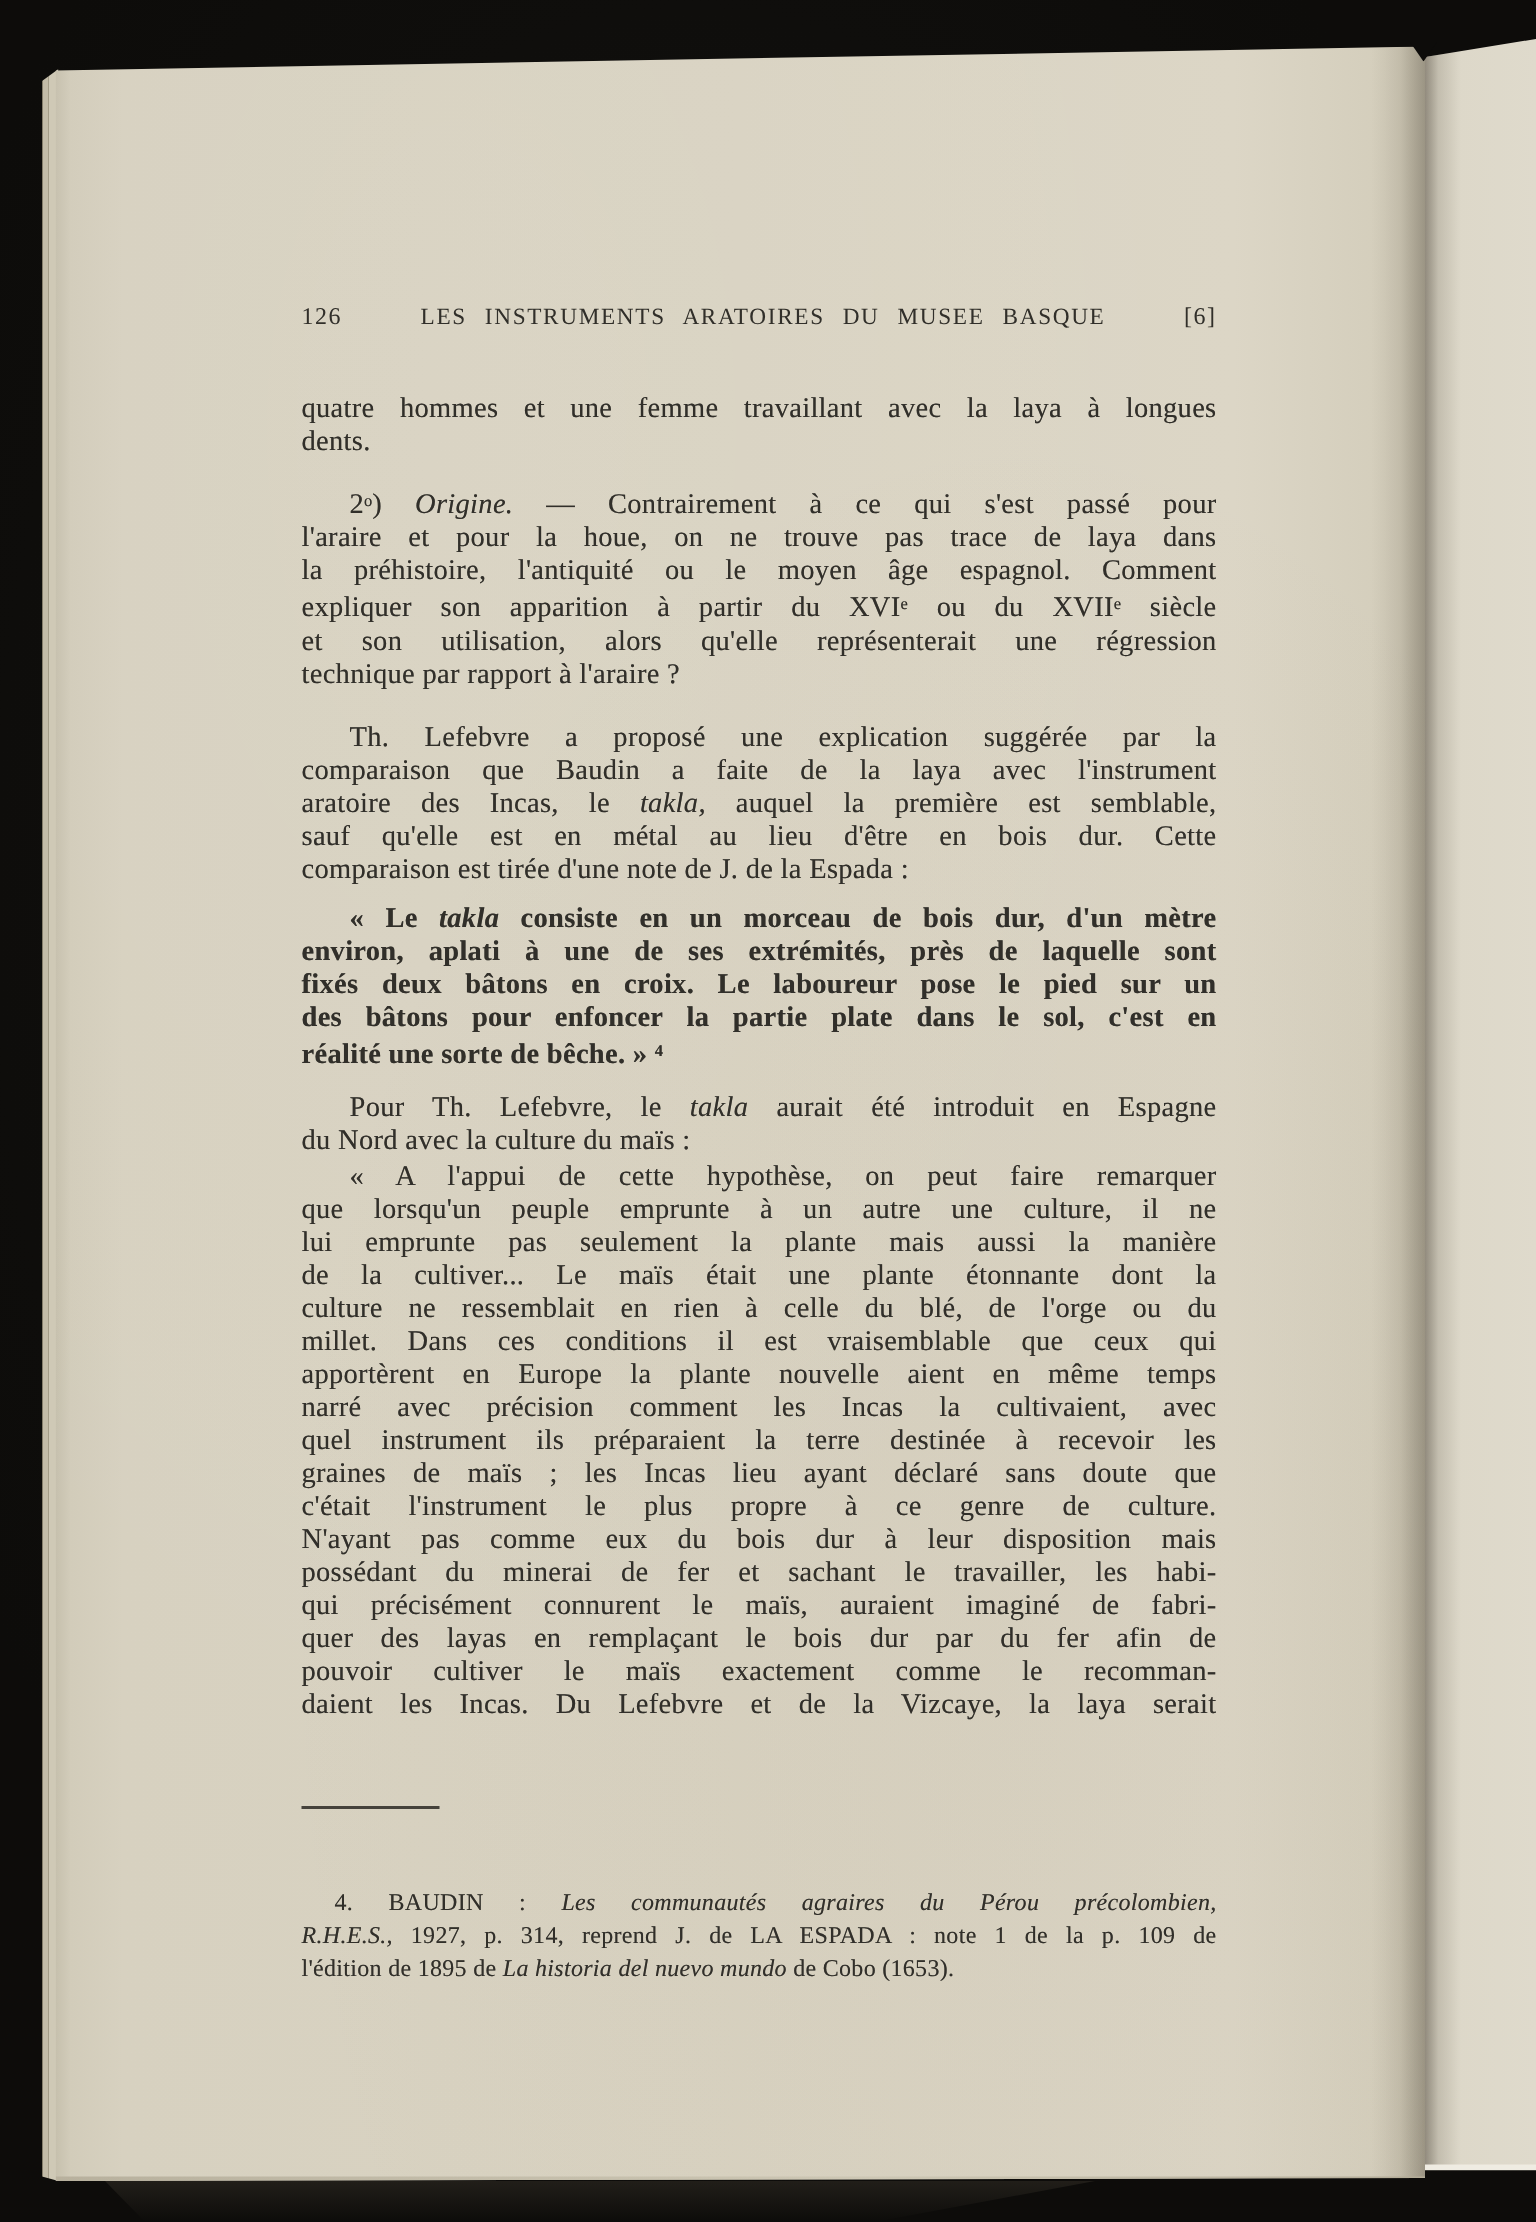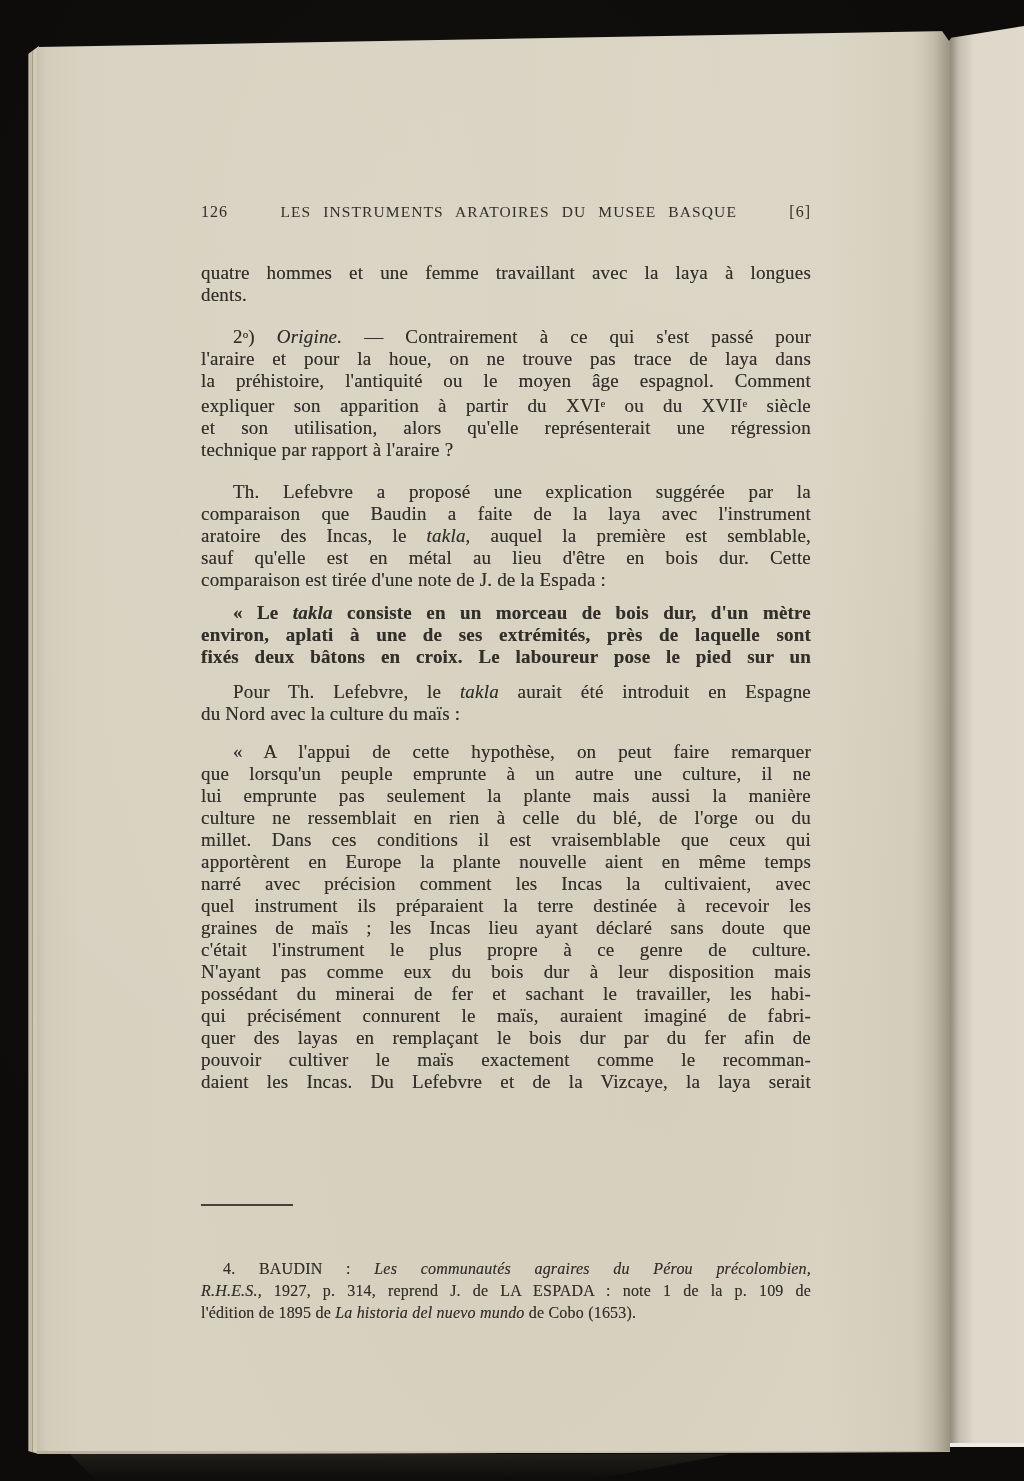--- a/index.html
+++ b/index.html
@@ -52,21 +52,21 @@
   .pissue{font-size:16px;letter-spacing:1px;}
 
   .content{position:absolute;left:164px;top:232px;width:610px;color:var(--ink);
     font-size:19px;line-height:22px;letter-spacing:0.2px;
     text-shadow:0 0 0.4px rgba(49,47,42,0.55);}
   .para{margin:0 0 15px 0;}
   .para:nth-child(1){margin-bottom:17px;}
   .para:nth-child(2){margin-bottom:20px;}
   .para:nth-child(3){margin-bottom:11px;}
   .para:nth-child(4){margin-bottom:13px;font-weight:bold;}
-  .para:nth-child(5){margin-bottom:16px;}
+  .para:nth-child(5){margin-bottom:2px;}
   .para:nth-child(6){margin-bottom:0;}
   .line{text-align:justify;text-align-last:justify;white-space:normal;}
   .line.end{text-align-last:auto;}
   .line.ind{padding-left:32px;}
   .it{font-style:italic;}
   .sup{font-size:0.58em;vertical-align:0.45em;letter-spacing:0;}
 
   .foot-rule{position:absolute;left:164px;top:1174px;width:92px;height:2px;background:#45423b;}
   .footnote{position:absolute;left:164px;top:1188px;width:610px;color:var(--ink);
     font-size:16px;line-height:22px;letter-spacing:0.2px;
@@ -104,29 +104,32 @@
           <div class="line ind"><span>Th. Lefebvre a proposé une explication suggérée par la</span></div>
           <div class="line"><span>comparaison que Baudin a faite de la laya avec l'instrument</span></div>
           <div class="line"><span>aratoire des Incas, le </span><span class="it">takla,</span><span> auquel la première est semblable,</span></div>
           <div class="line"><span>sauf qu'elle est en métal au lieu d'être en bois dur. Cette</span></div>
           <div class="line end"><span>comparaison est tirée d'une note de J. de la Espada :</span></div>
         </div>
         <div class="para">
           <div class="line ind"><span>« Le </span><span class="it">takla</span><span> consiste en un morceau de bois dur, d'un mètre</span></div>
           <div class="line"><span>environ, aplati à une de ses extrémités, près de laquelle sont</span></div>
           <div class="line"><span>fixés deux bâtons en croix. Le laboureur pose le pied sur un</span></div>
+          <div class="line"><span>des bâtons pour enfoncer la partie plate dans le sol, c'est en</span></div>
+          <div class="line end"><span>réalité une sorte de bêche. » </span><span class="sup">4</span></div>
         </div>
         <div class="para">
           <div class="line ind"><span>Pour Th. Lefebvre, le </span><span class="it">takla</span><span> aurait été introduit en Espagne</span></div>
           <div class="line end"><span>du Nord avec la culture du maïs :</span></div>
         </div>
         <div class="para">
           <div class="line ind"><span>« A l'appui de cette hypothèse, on peut faire remarquer</span></div>
           <div class="line"><span>que lorsqu'un peuple emprunte à un autre une culture, il ne</span></div>
           <div class="line"><span>lui emprunte pas seulement la plante mais aussi la manière</span></div>
+          <div class="line"><span>de la cultiver... Le maïs était une plante étonnante dont la</span></div>
           <div class="line"><span>culture ne ressemblait en rien à celle du blé, de l'orge ou du</span></div>
           <div class="line"><span>millet. Dans ces conditions il est vraisemblable que ceux qui</span></div>
           <div class="line"><span>apportèrent en Europe la plante nouvelle aient en même temps</span></div>
           <div class="line"><span>narré avec précision comment les Incas la cultivaient, avec</span></div>
           <div class="line"><span>quel instrument ils préparaient la terre destinée à recevoir les</span></div>
           <div class="line"><span>graines de maïs ; les Incas lieu ayant déclaré sans doute que</span></div>
           <div class="line"><span>c'était l'instrument le plus propre à ce genre de culture.</span></div>
           <div class="line"><span>N'ayant pas comme eux du bois dur à leur disposition mais</span></div>
           <div class="line"><span>possédant du minerai de fer et sachant le travailler, les habi-</span></div>
           <div class="line"><span>qui précisément connurent le maïs, auraient imaginé de fabri-</span></div>

